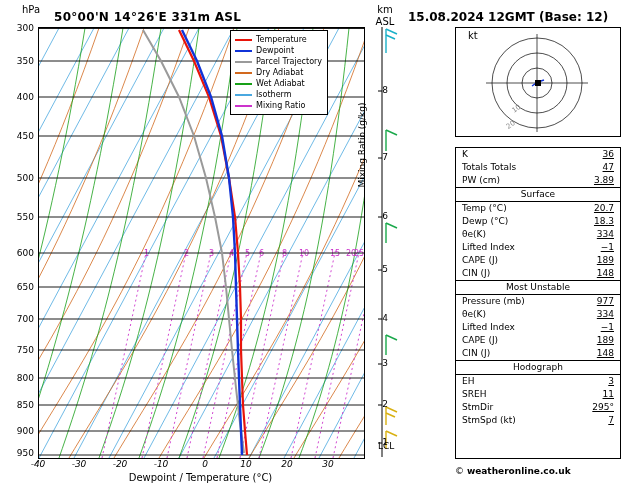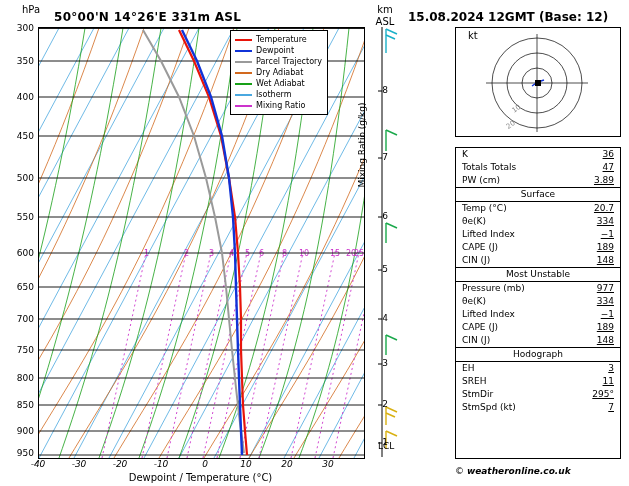--- a/index.html
+++ b/index.html
@@ -45,21 +45,21 @@
   #hodo-kt{position:absolute;left:12px;top:2px;font-size:10px;color:#000;}
 
   
   #panel{left:455px;top:147px;width:164px;height:310px;border:1px solid #000;background:#fff;font-size:9px;color:#000;}
   .prow{display:flex;justify-content:space-between;padding:0 6px;height:13px;line-height:13px;}
   .prow .k{white-space:nowrap;}
   .prow .v{white-space:nowrap;text-decoration:underline;}
   .sect{text-align:center;font-size:9px;line-height:13px;border-top:1px solid #000;border-bottom:1px solid #000;background:#fff;}
 
   #credit{left:455px;top:466px;font-size:9px;color:#000;}
-  #credit b{font-weight:bold;font-style:italic;}
+  #credit b{font-weight:bold;}
 </style>
 </head>
 <body>
 
 <div id="root">
 
   <div class="abs" id="hpa-label">hPa</div>
   <div class="abs" id="station-title">50°00'N  14°26'E  331m ASL</div>
   <div class="abs" id="km-label">km</div>
   <div class="abs" id="asl-label">ASL</div>
@@ -321,20 +321,24 @@
       <span class="k">PW (cm)</span>
       <span class="v">3.89</span>
     </div>
 
     <div class="sect">Surface</div>
     <div class="prow">
       <span class="k">Temp (°C)</span>
       <span class="v">20.7</span>
     </div>
     <div class="prow">
+      <span class="k">Dewp (°C)</span>
+      <span class="v">18.3</span>
+    </div>
+    <div class="prow">
       <span class="k">θe(K)</span>
       <span class="v">334</span>
     </div>
     <div class="prow">
       <span class="k">Lifted Index</span>
       <span class="v">−1</span>
     </div>
     <div class="prow">
       <span class="k">CAPE (J)</span>
       <span class="v">189</span>

